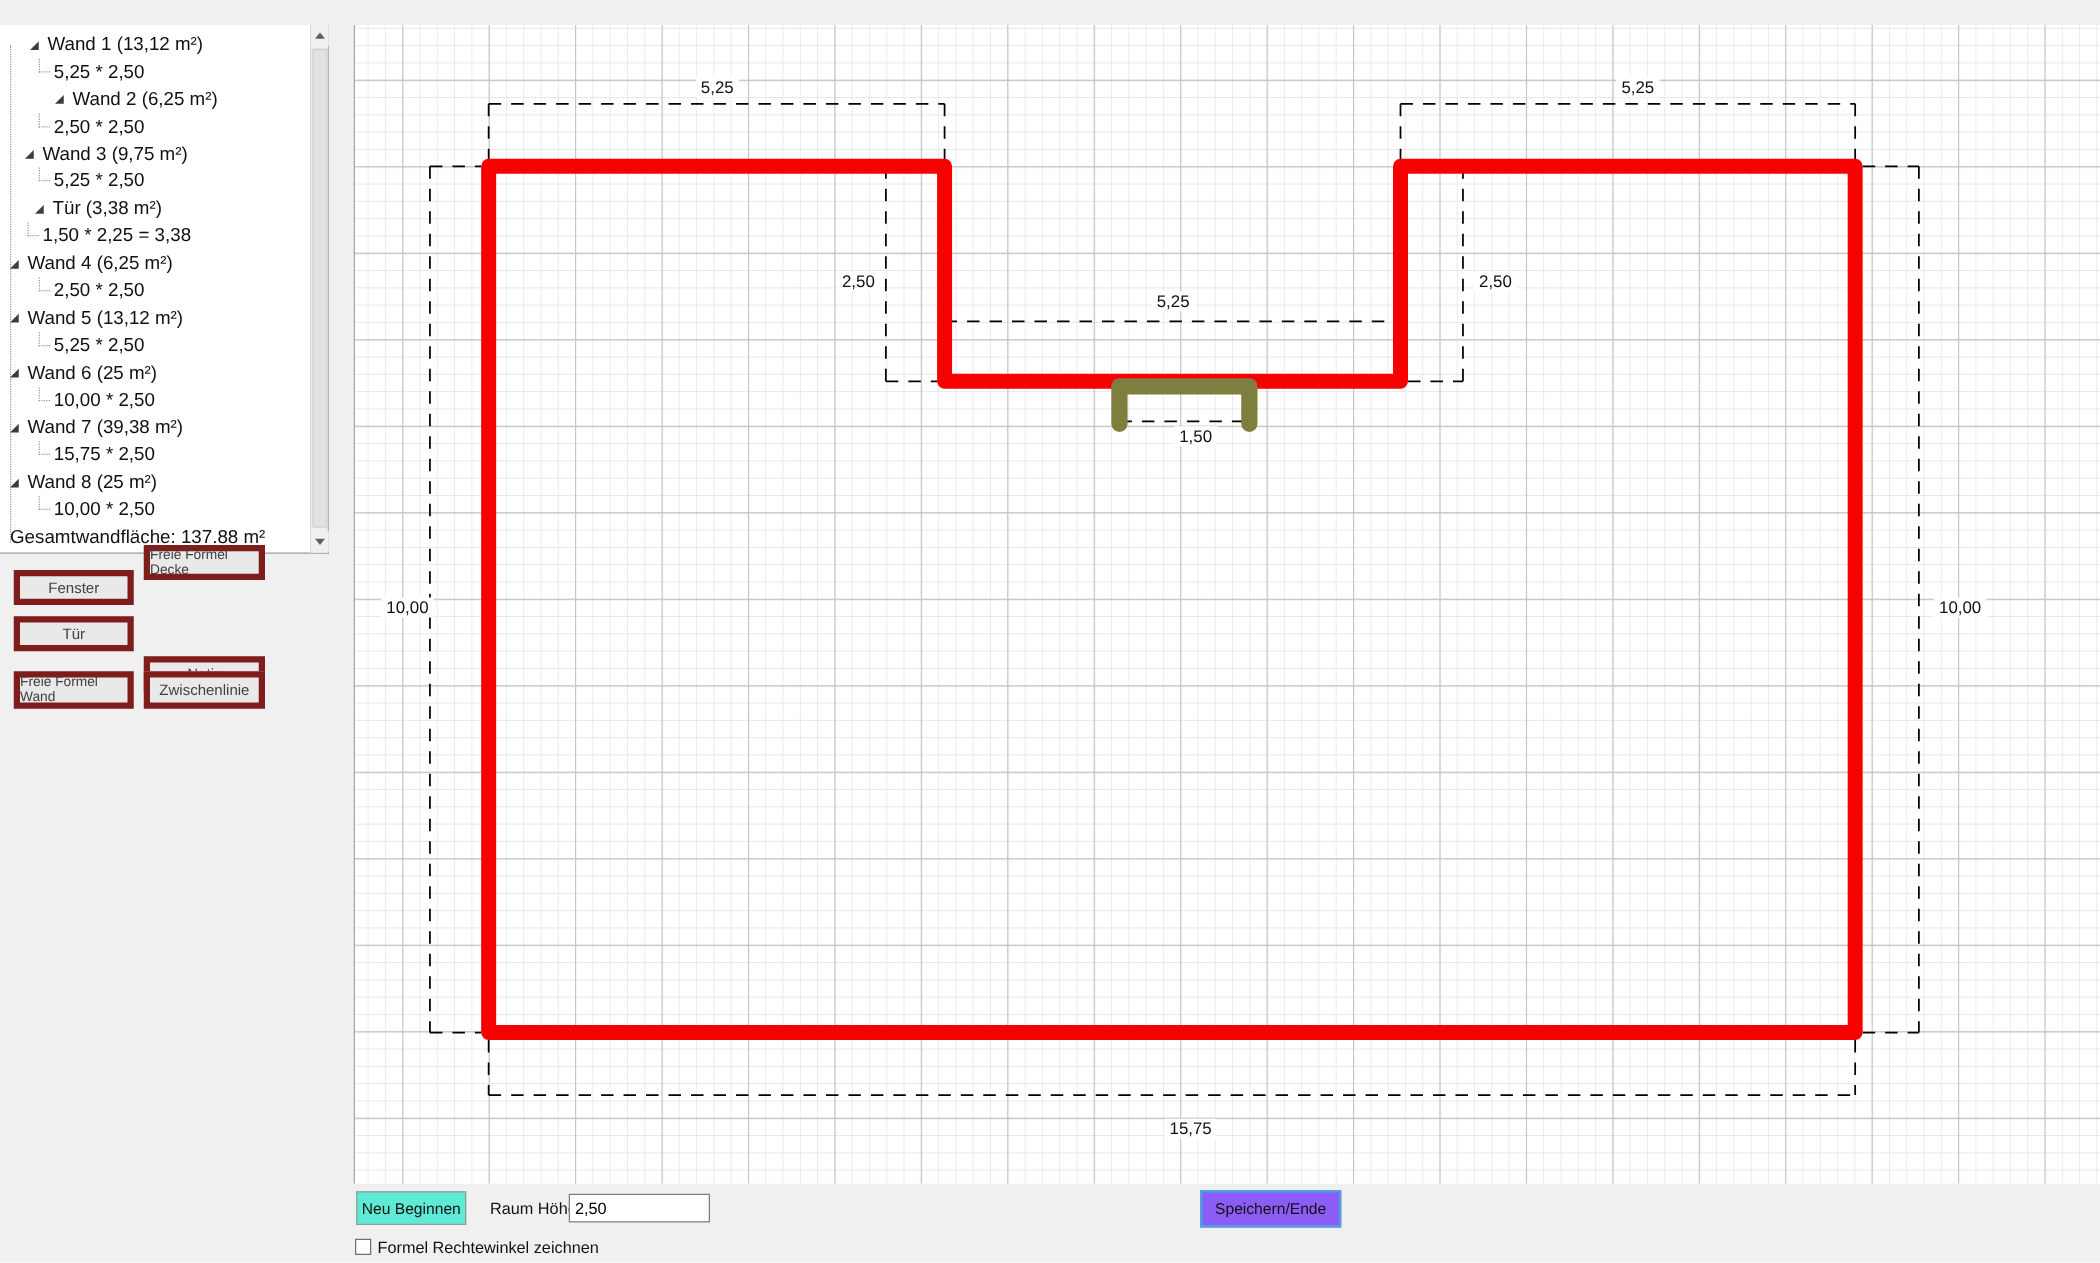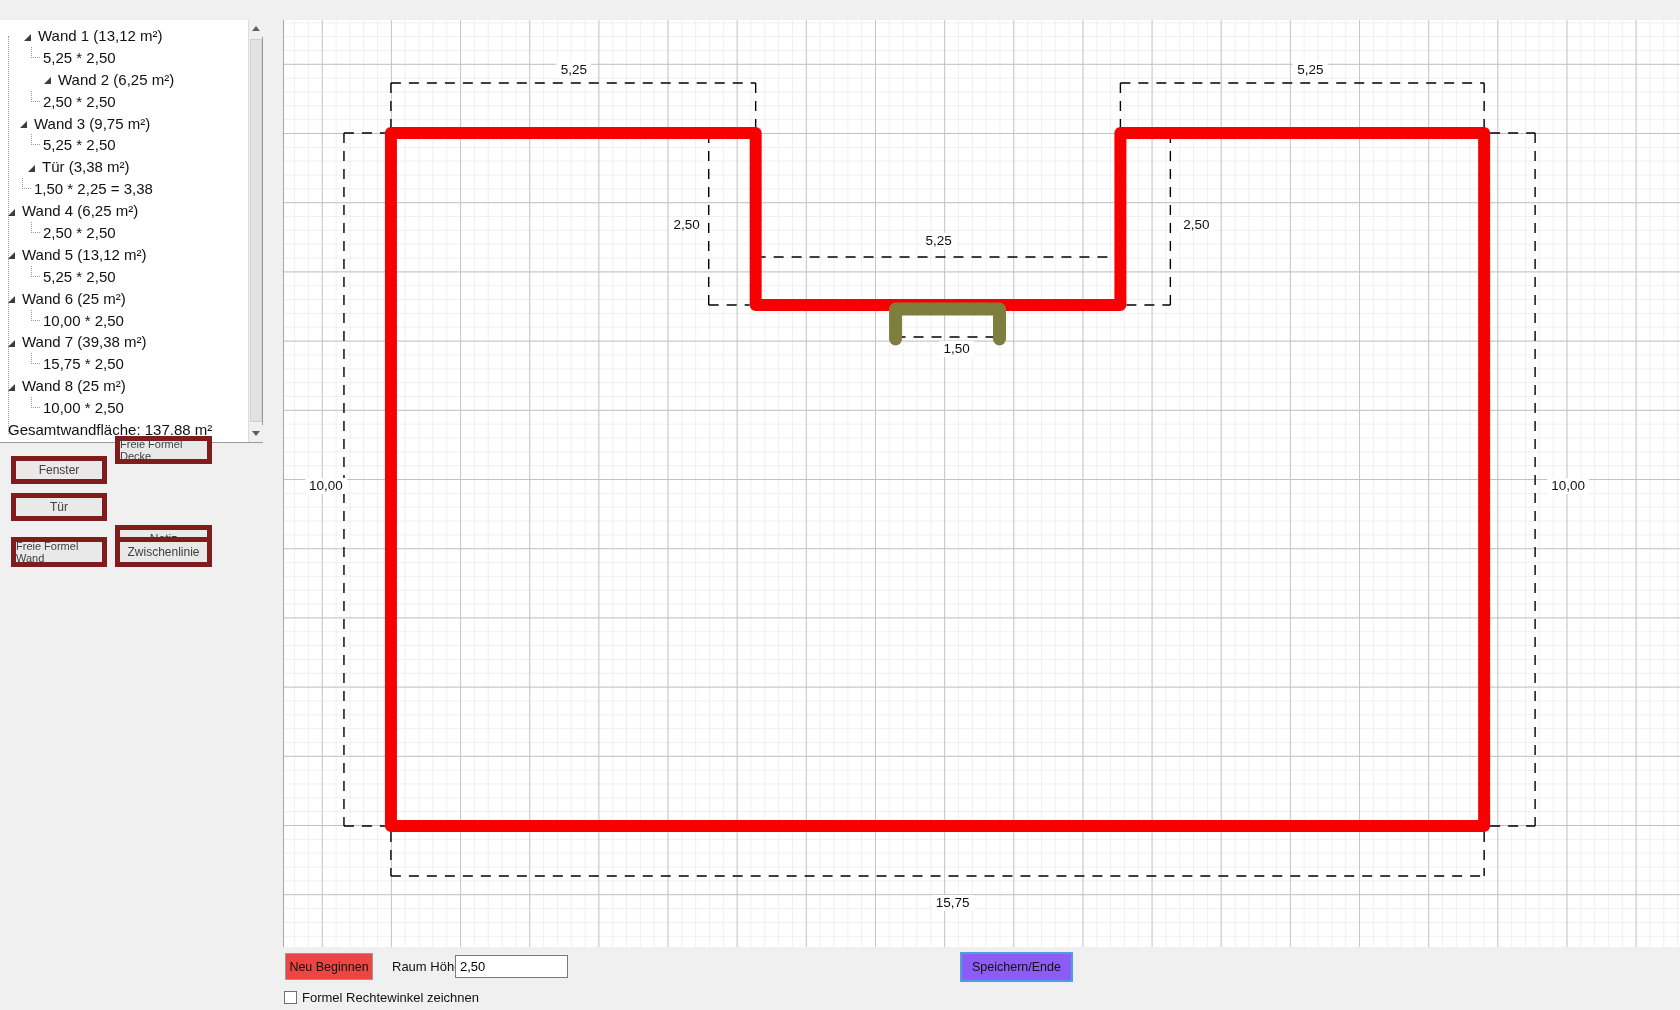--- a/index.html
+++ b/index.html
@@ -42,21 +42,21 @@
   .side-btn {
     position:absolute; background:#e9e9e9; border:5px solid #7f1d1d;
     display:flex; align-items:center; justify-content:center; font-size:12px; color:#404040;
   }
   .side-btn.small-text { font-size:11px; }
   
   .canvas { position:absolute; left:283px; top:20px; width:1397px; height:927px; background:#ffffff; border-left:1px solid #a5a5a5; }
   .canvas svg { display:block; width:100%; height:100%; }
   
   .bottombar { position:absolute; left:0; top:947px; width:1680px; height:63px; background:#f0f0f0; }
-  .std-btn { position:absolute; background:#ef4444; border:1px solid #999999; display:flex; align-items:center; justify-content:center; font-size:12.5px; }
+  .std-btn { position:absolute; background:#5eead4; border:1px solid #999999; display:flex; align-items:center; justify-content:center; font-size:12.5px; }
   .accent-btn { position:absolute; background:#8b5cf6; border:2px solid #4f9ee0; display:flex; align-items:center; justify-content:center; font-size:12.5px; }
   .rh-label { position:absolute; left:392px; top:959px; font-size:13px; }
   .rh-input { position:absolute; left:455px; top:955px; width:113px; height:23px; background:#fff; border:1px solid #7a7a7a; font-family:"Liberation Sans",sans-serif; font-size:13px; padding:0 4px; }
   .chk { position:absolute; left:284px; top:991px; width:13px; height:13px; background:#fff; border:1px solid #707070; }
   .chk-label { position:absolute; left:302px; top:990px; font-size:13px; }
 </style>
 </head>
 <body>
 
 <div id="window">

